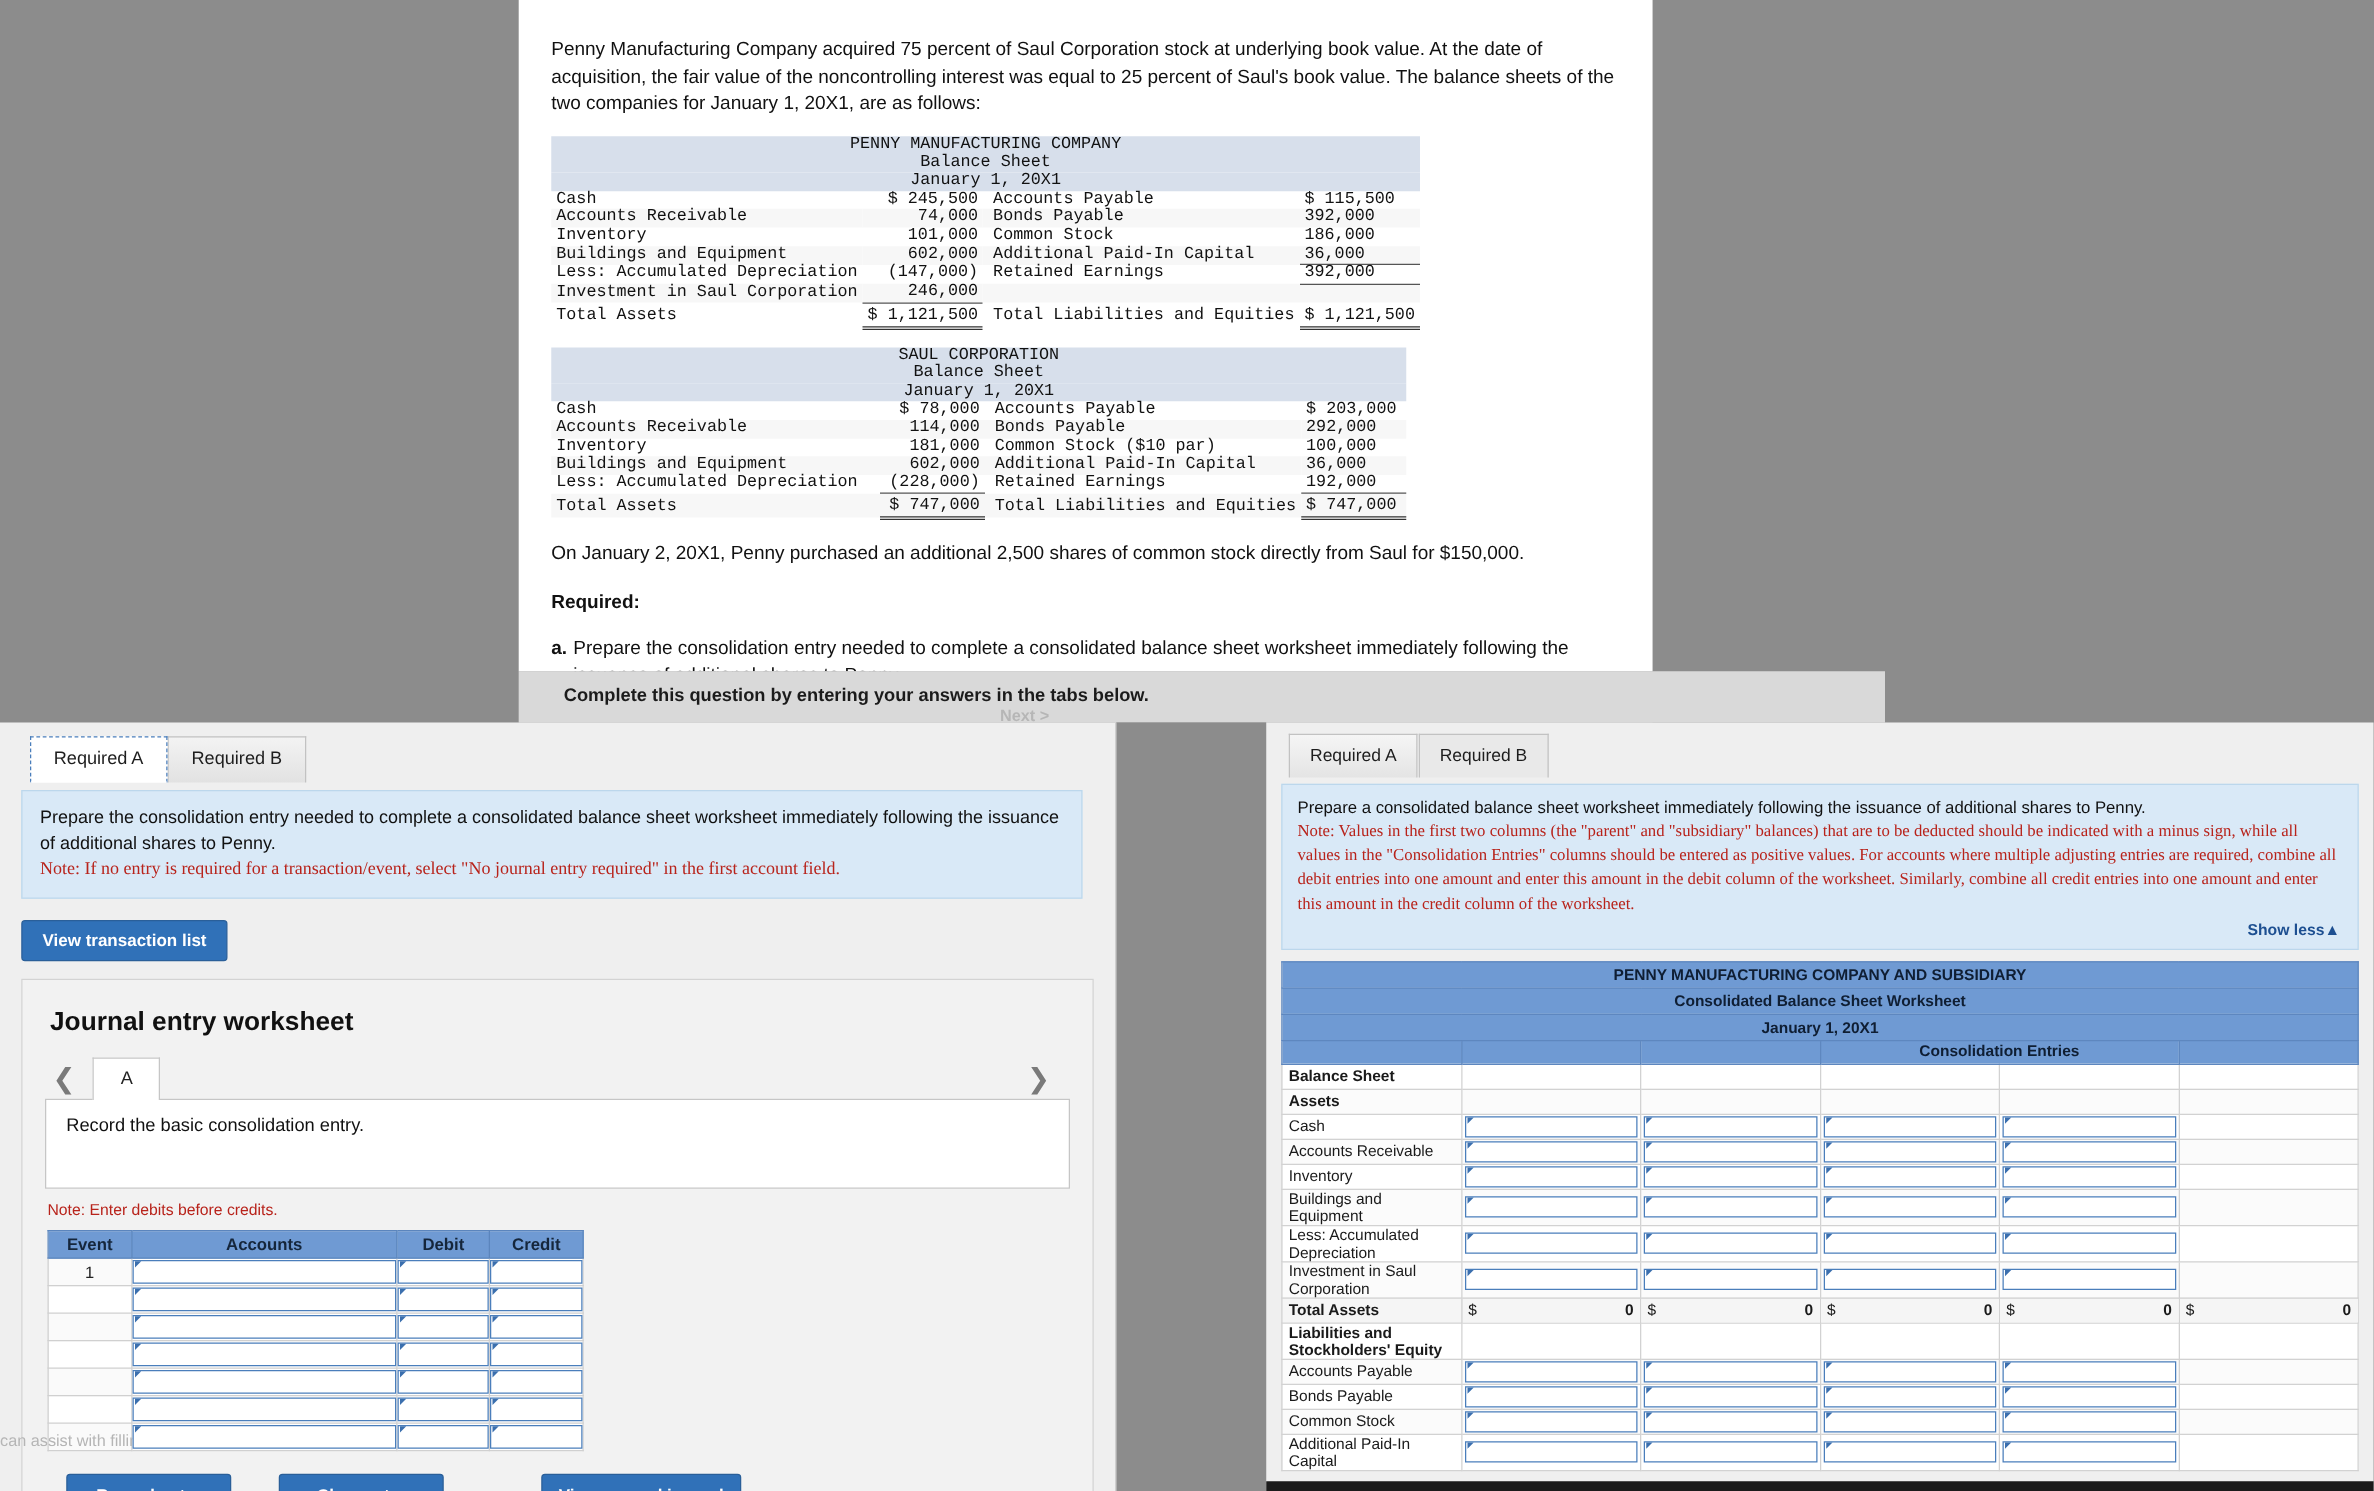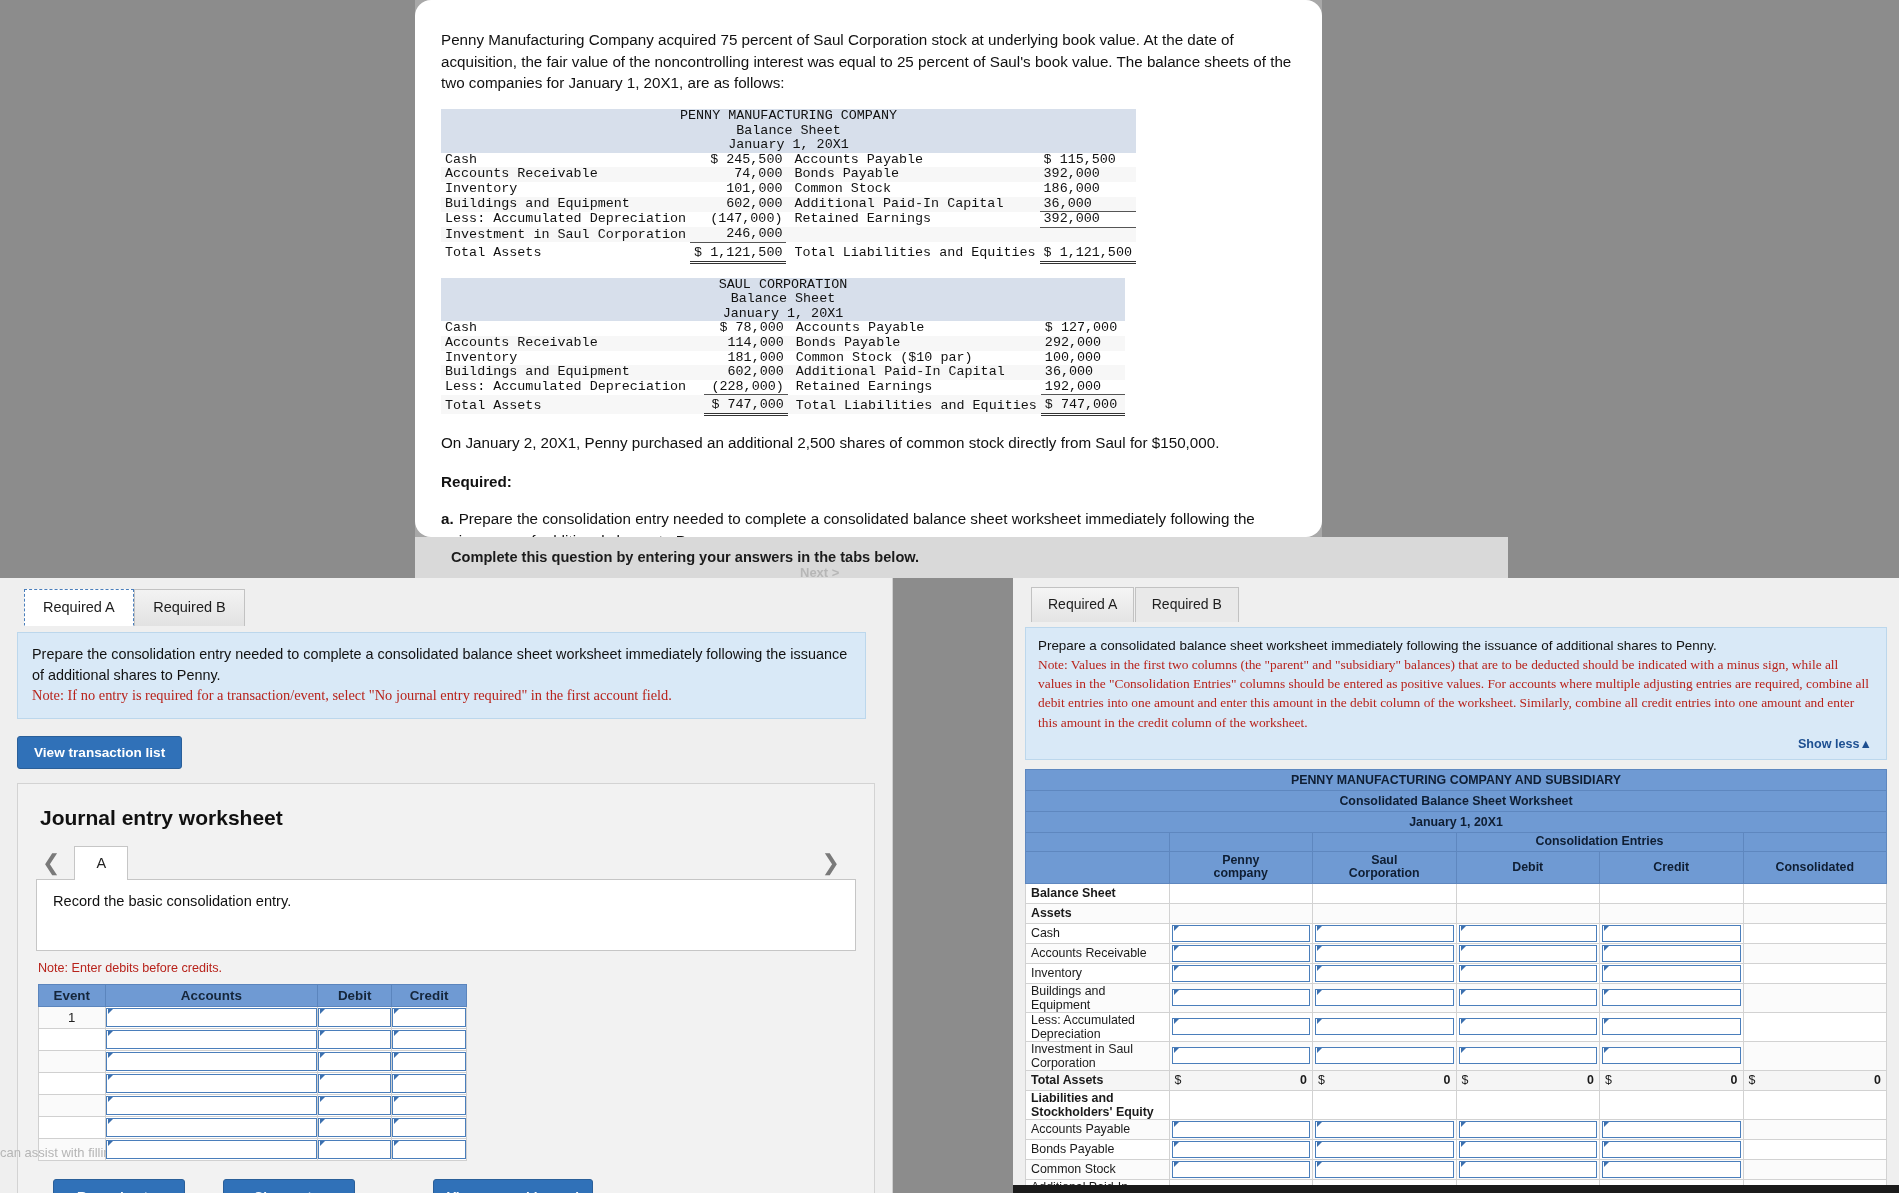--- a/index.html
+++ b/index.html
@@ -24,21 +24,20 @@
   .modal-shadow {
     position: absolute; left: 415px; top: 0; width: 907px; height: 578px;
     background: #a8a8a8;
   }
 
   
   .qmodal {
     position: absolute; left: 415px; top: 0; width: 907px; height: 537px;
     background: #ffffff;
     overflow: hidden;
-    border-radius: 16px;
   }
   .qmodal-inner { padding: 14px 26px 0 26px; }
   .qtext {
     font-size: 15.2px; line-height: 1.42; color: #111;
     font-family: "Liberation Sans", sans-serif;
   }
 
   
   .bs-table {
     font-family: "Liberation Mono", monospace;
@@ -332,21 +331,21 @@
         <tr class="hdr">
               <td colspan="4">Balance Sheet</td>
             </tr>
         <tr class="hdr">
               <td colspan="4">January 1, 20X1</td>
             </tr>
         <tr>
           <td class="c-label">Cash</td>
           <td class="c-num">$ 78,000</td>
           <td class="c-label2">Accounts Payable</td>
-          <td class="c-num2">$ 127,000</td>
+          <td class="c-num2">$ 203,000</td>
         </tr>
         <tr class="alt">
           <td class="c-label">Accounts Receivable</td>
           <td class="c-num">114,000</td>
           <td class="c-label2">Bonds Payable</td>
           <td class="c-num2">292,000</td>
         </tr>
         <tr>
           <td class="c-label">Inventory</td>
           <td class="c-num">181,000</td>
@@ -552,34 +551,20 @@
         <tr class="ws-hdr">
           <td colspan="6">January 1, 20X1</td>
         </tr>
         <tr class="ws-sub">
           <td class="w-lbl"></td>
           <td class="w-num"></td>
           <td class="w-num"></td>
           <td colspan="2">Consolidation Entries</td>
           <td class="w-num-l"></td>
         </tr>
-        <tr class="ws-sub">
-          <td class="tall"></td>
-          <td class="tall">
-            <span>Penny</span><br>
-            <span>company</span>
-          </td>
-          <td class="tall">
-            <span>Saul</span><br>
-            <span>Corporation</span>
-          </td>
-          <td class="tall">Debit</td>
-          <td class="tall">Credit</td>
-          <td class="tall">Consolidated</td>
-        </tr>
       </tbody>
       <tbody class="ws-body">
         <tr>
           <td class="lbl bold">Balance Sheet</td>
           <td></td>
             <td></td>
           <td></td>
             <td></td>
           <td></td>
         </tr>

